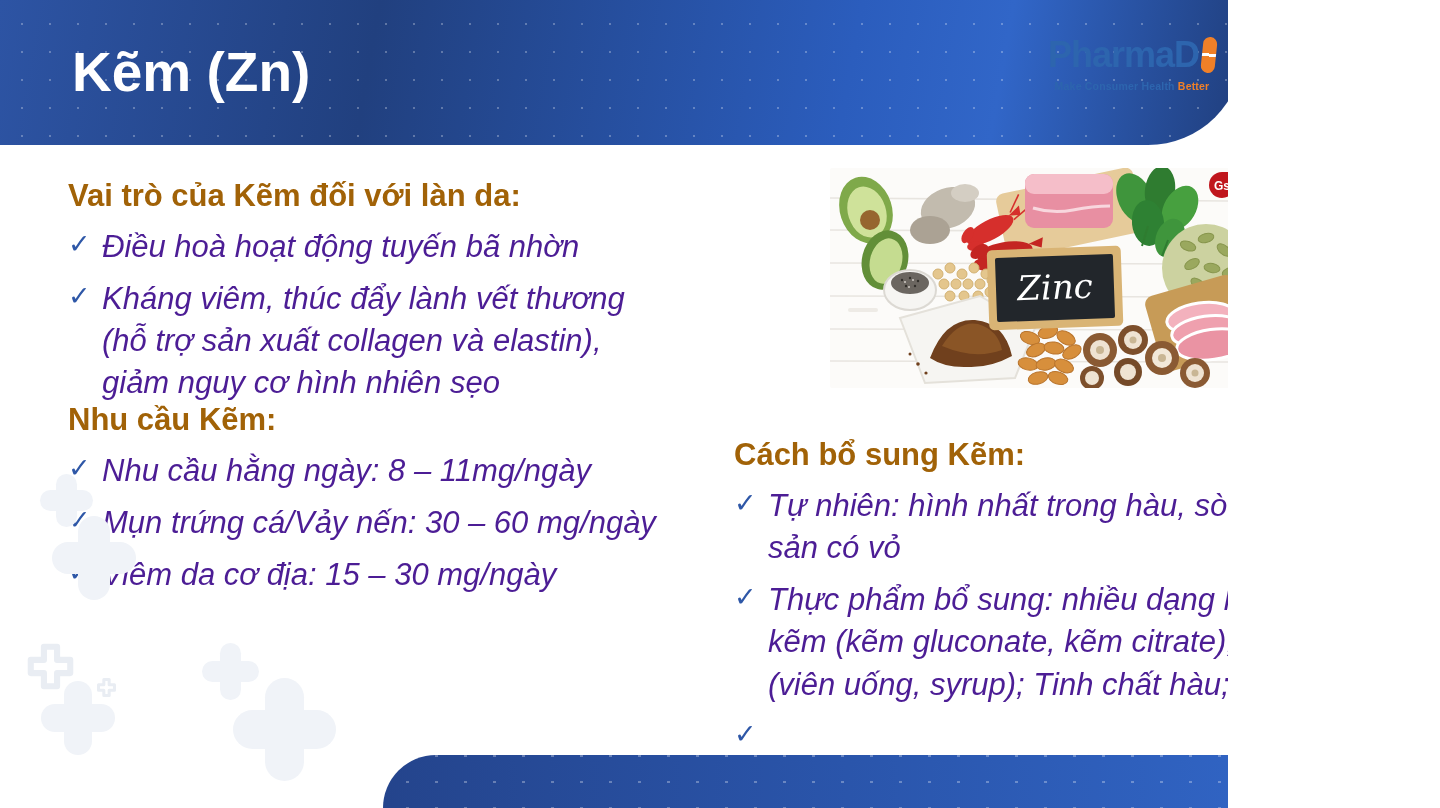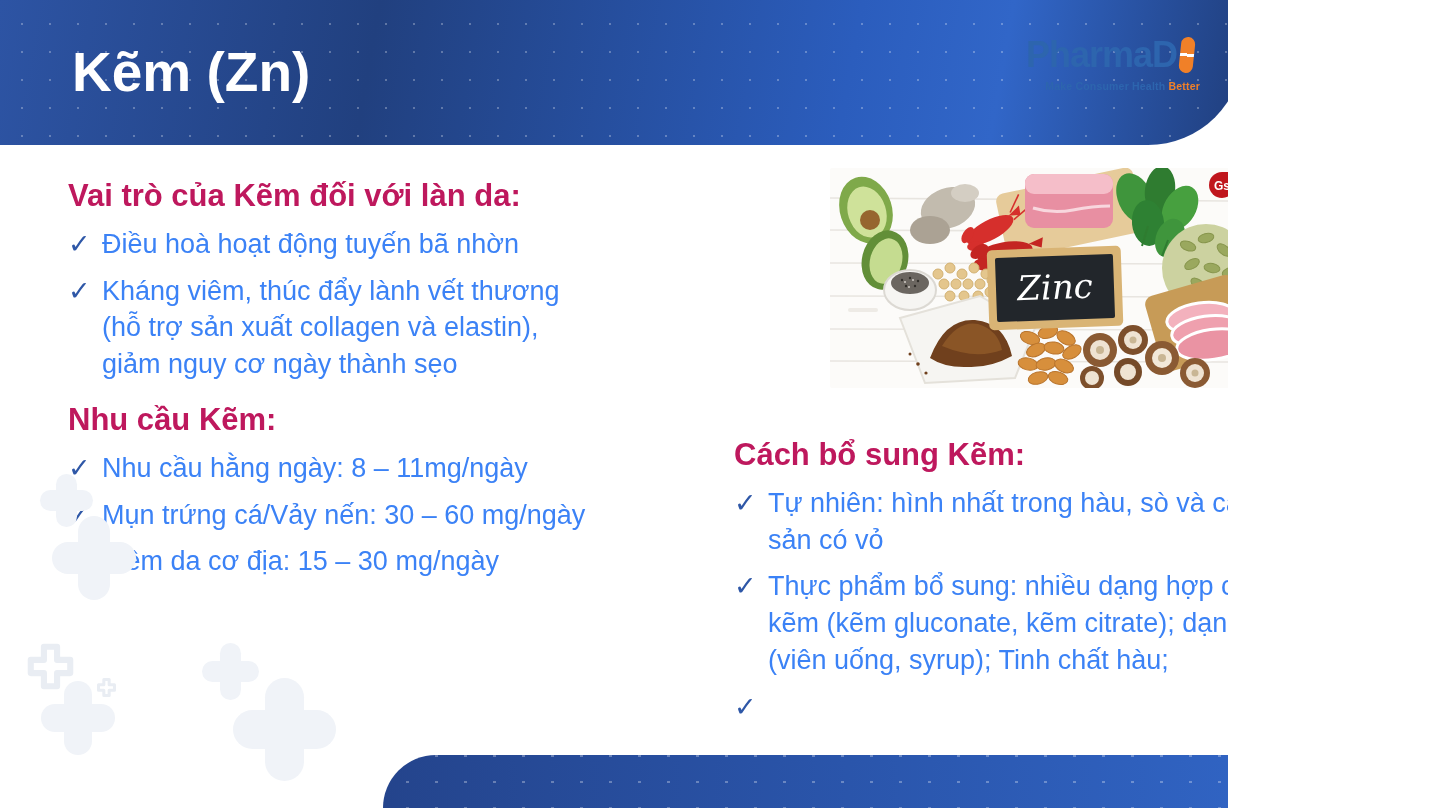--- a/index.html
+++ b/index.html
@@ -17,38 +17,38 @@
     background:
       radial-gradient(rgba(255,255,255,.28) 1.3px, transparent 1.5px) 8px 10px / 28px 28px,
       linear-gradient(100deg,#2d54a4 0%,#21407f 30%,#2b5dbd 68%,#3166c8 80%,#203e7c 100%);
   }
   .slide-title{
     position:absolute; left:72px; top:40px;
     font-size:55px; font-weight:bold; color:#ffffff; letter-spacing:0;
   }
 
   
-  .logo{ position:absolute; right:28px; top:34px; width:180px; text-align:right; }
+  .logo{ position:absolute; right:6px; top:34px; width:180px; text-align:center; }
   .logo-brand{ display:flex; align-items:center; justify-content:center; }
   .logo-text{ font-size:36px; font-weight:bold; color:#2d65ae; letter-spacing:-1px; }
   .logo-pill{
     display:inline-block; width:14px; height:36px; margin-left:3px;
     background:linear-gradient(#f08028 46%,#ffffff 46%,#ffffff 54%,#f08028 54%);
     border-radius:8px; transform:rotate(6deg);
   }
   .logo-tagline{ margin-top:4px; font-size:10.5px; font-weight:bold; color:#2d65ae; letter-spacing:.2px; white-space:nowrap; }
   .logo-tagline .accent{ color:#f08028; }
 
   
   .section{ position:absolute; }
-  .sec-heading{ font-size:31px; font-weight:bold; color:#be185d; margin-bottom:12px; }
+  .sec-heading{ font-size:31px; font-weight:bold; color:#a16207; margin-bottom:12px; }
   ul.bullets{ list-style:none; }
   ul.bullets li{ display:flex; align-items:flex-start; margin-bottom:10px; }
   .b-mark{ width:24px; margin-right:10px; flex:none; font-size:27px; color:#2e57a7; line-height:1.36; }
-  .b-text{ font-size:27px; color:#3b82f6; line-height:1.36; white-space:pre-line; }
+  .b-text{ font-size:31px; color:#4c1d95; line-height:1.36; white-space:pre-line;font-style:italic; }
 
   #sec-role{ left:68px; top:178px; width:610px; }
   #sec-need{ left:68px; top:402px; width:640px; }
   #sec-supp{ left:734px; top:410px; width:716px;margin-top:27px; }
 
   
   .food-img{ position:absolute; left:830px; top:168px; width:407px; height:220px; border-radius:2px; overflow:hidden; }
 
   
   .bottom-band{
@@ -87,21 +87,21 @@
     <div class="sec-heading">Vai trò của Kẽm đối với làn da:</div>
     <ul class="bullets">
       <li>
         <span class="b-mark">✓</span>
         <span class="b-text">Điều hoà hoạt động tuyến bã nhờn</span>
       </li>
       <li>
         <span class="b-mark">✓</span>
         <span class="b-text">Kháng viêm, thúc đẩy lành vết thương
 (hỗ trợ sản xuất collagen và elastin),
-giảm nguy cơ ngày thành sẹo</span>
+giảm nguy cơ hình nhiên sẹo</span>
       </li>
     </ul>
   </div>
 
   <div class="section" id="sec-need">
     <div class="sec-heading">Nhu cầu Kẽm:</div>
     <ul class="bullets">
       <li>
         <span class="b-mark">✓</span>
         <span class="b-text">Nhu cầu hằng ngày: 8 – 11mg/ngày</span>

